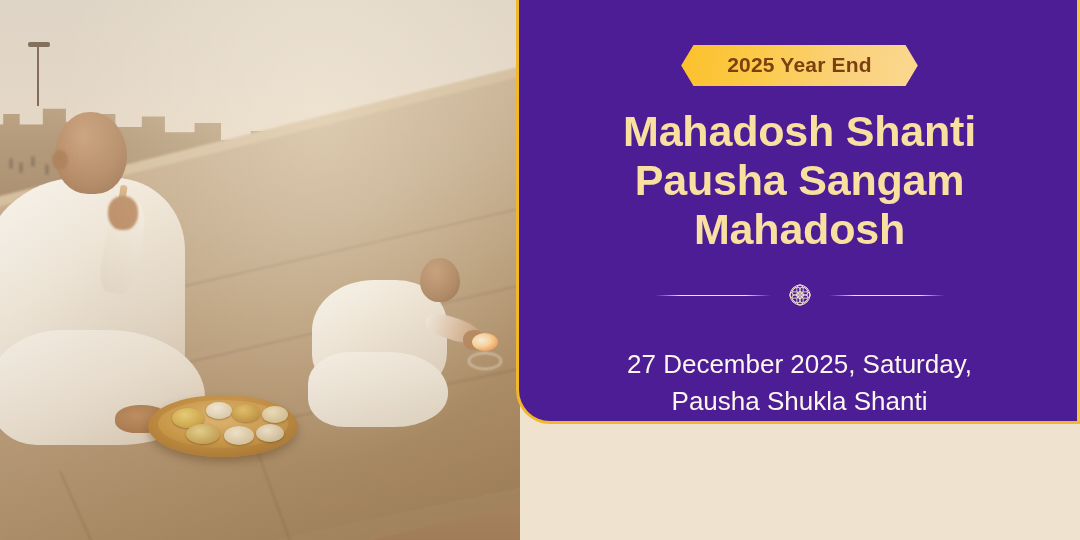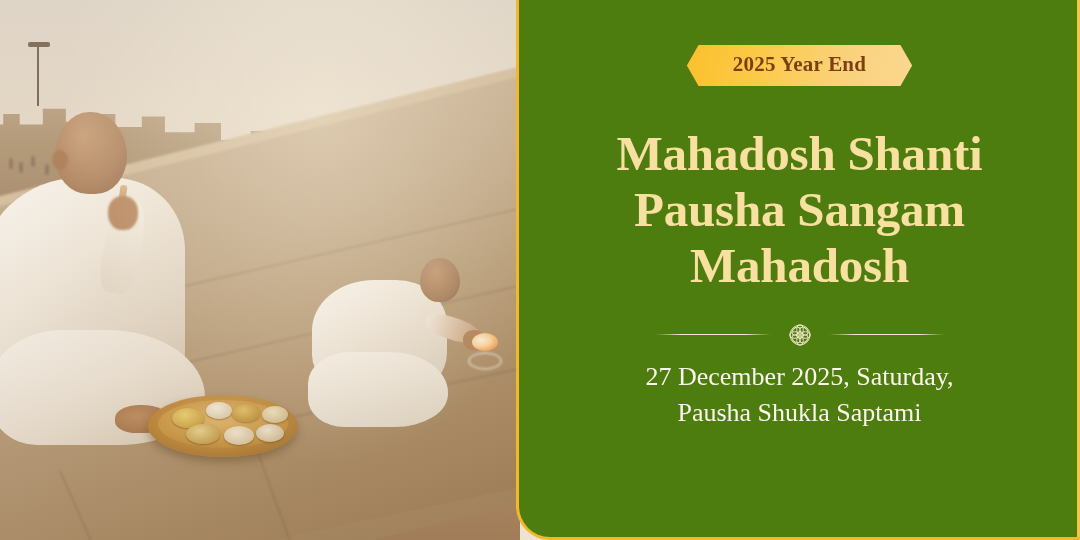--- a/index.html
+++ b/index.html
@@ -250,31 +250,30 @@
     background:
       radial-gradient(ellipse at 62% 22%, rgba(255,246,226,.38) 0%, rgba(255,240,215,0) 58%),
       linear-gradient(180deg, rgba(255,250,238,.16) 0%, rgba(150,110,70,.10) 70%, rgba(120,85,50,.16) 100%);
     pointer-events:none;
   }
 
   
   .panel {
     position:absolute;
     left:516px; top:0;
-    width:564px; height:540px;
-    background:#4d7c0f;
+    width:564px; height:424px;
+    background:#4c1d95;
     border:3px solid #f2b829;
     border-top:none;
     border-right:none;
     border-bottom-left-radius:34px;
     display:flex;
     flex-direction:column;
     align-items:center;
     justify-content:flex-start;
-    font-family:Liberation Serif, serif;
   }
   .panel-gold-right {
     position:absolute; right:0; top:0; width:3px; height:100%;
     background:#f5c53b;
   }
   .panel-inner {
     position:relative;
     width:100%;
     padding:0 34px;
     text-align:center;
@@ -291,23 +290,23 @@
     font-weight:bold;
     letter-spacing:.2px;
     line-height:1;
     clip-path:polygon(
       0% 50%, 5.2% 0%, 94.8% 0%, 100% 50%, 94.8% 100%, 5.2% 100%);
     border-radius:6px;
   }
 
   
   .title {
-    margin-top:40px;
+    margin-top:21px;
     color:#fae0a0;
-    font-size:49px;
+    font-size:43px;
     font-weight:bold;
     line-height:1.14;
     letter-spacing:-.2px;
   }
   .title span { display:block; }
 
   
   .divider {
     margin-top:26px;
     display:flex;
@@ -316,21 +315,21 @@
     gap:14px;
   }
   .divider .rule {
     width:116px; height:1px;
     background:linear-gradient(90deg, rgba(245,232,208,0) 0%, #f3e6cd 22%, #f3e6cd 78%, rgba(245,232,208,0) 100%);
   }
   .rosette { width:30px; height:30px; display:block; }
 
   
   .date {
-    margin-top:9px;
+    margin-top:36px;
     color:#fdf6ec;
     font-size:26px;
     font-weight:normal;
     line-height:1.42;
   }
   .date span { display:block; }
 </style>
 </head>
 <body>
 
@@ -440,19 +439,19 @@
             <ellipse cx="25.2" cy="25.2" rx="4.3" ry="6.2" transform="rotate(45 25.2 25.2)"></ellipse>
             <ellipse cx="25.2" cy="14.8" rx="6.2" ry="4.3" transform="rotate(45 25.2 14.8)"></ellipse>
             <ellipse cx="14.8" cy="25.2" rx="6.2" ry="4.3" transform="rotate(45 14.8 25.2)"></ellipse>
           </g>
         </svg>
         <div class="rule"></div>
       </div>
 
       <div class="date">
         <span>27 December 2025, Saturday,</span>
-        <span>Pausha Shukla Saptami</span>
+        <span>Pausha Shukla Shanti</span>
       </div>
 
     </div>
   </div>
 
 </div>
 
 </body></html>

